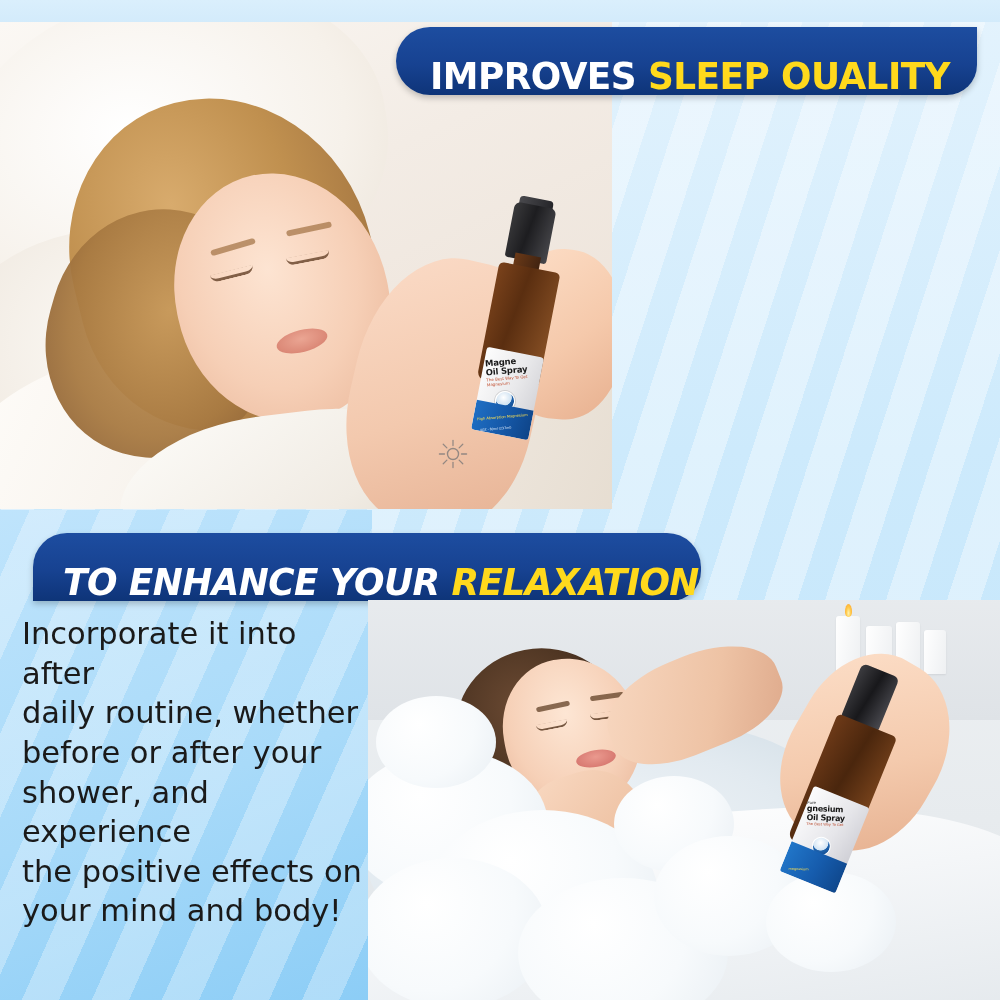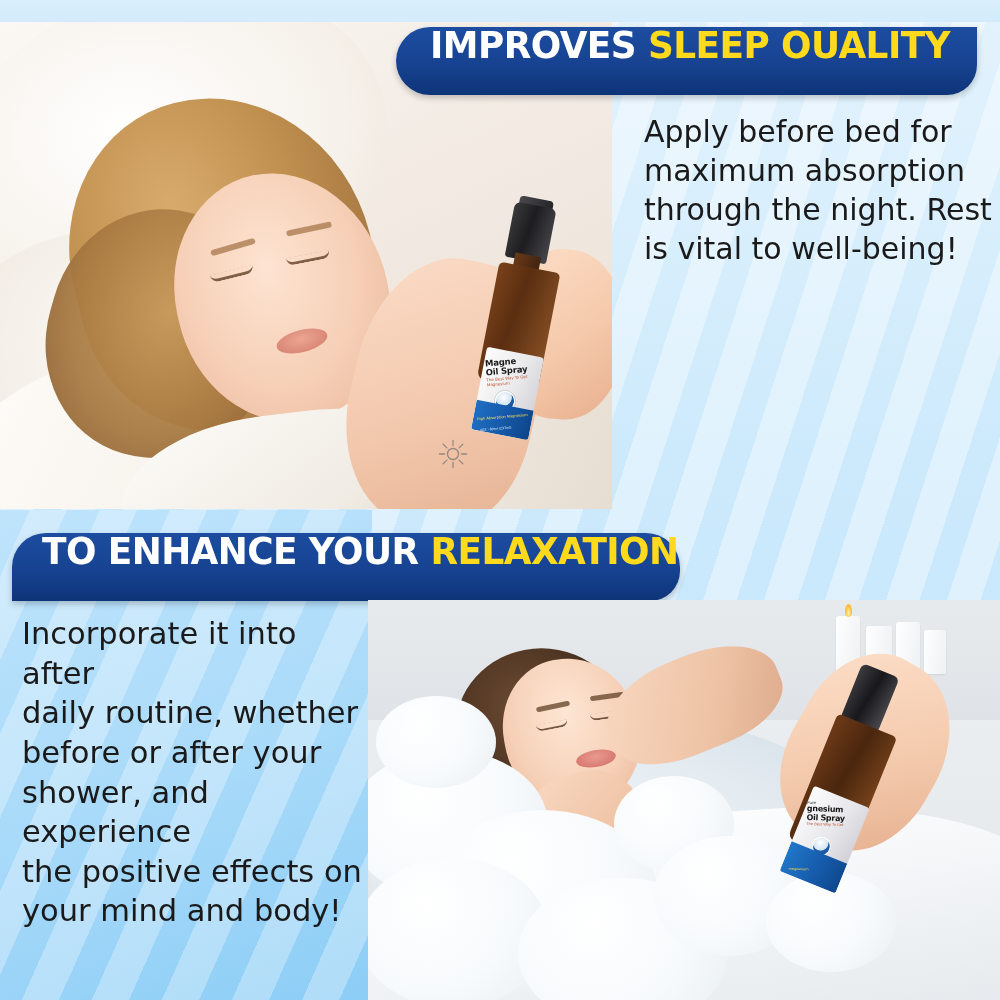--- a/index.html
+++ b/index.html
@@ -196,34 +196,35 @@
     border:1.5px solid #fff;}
   .b2-band{position:absolute;left:0;bottom:0;width:60px;height:32px;
     background:linear-gradient(100deg,#2176c9 0%,#165cad 55%,#0f478c 100%);}
   .b2-bandtxt{position:absolute;left:6px;bottom:12px;width:50px;font-size:3.4px;
     color:#ffe14f;transform:rotate(-20deg);white-space:nowrap;}
 
   
   .banner {
     position:absolute;
     background:linear-gradient(180deg,#1c4b9c 0%,#16418e 50%,#0f3madj 100%);
-    display:flex; align-items:flex-start;
+    display:flex; align-items:flex-end;
     box-shadow:0 3px 6px rgba(0,0,0,.22);
   }
   .banner-1 {
     left:396px; top:27px; width:581px; height:68px;
     border-radius:34px 0 30px 34px;
     background:linear-gradient(180deg,#1d4da0 0%,#174291 55%,#0e3478 100%);
     padding-left:34px;
   }
   .banner-2 {
-    left:12px; top:533px; width:668px; height:68px;
+    left:33px; top:533px; width:668px; height:68px;
     border-radius:34px 34px 30px 0;
     background:linear-gradient(180deg,#1d4da0 0%,#174291 55%,#0e3478 100%);
     padding-left:30px;
+    font-style:italic;
   }
   .banner-title {
     font-family:"DejaVu Sans", sans-serif;
     font-weight:700;
     font-size:37px;
     letter-spacing:-0.6px;
     color:#ffffff;
     white-space:nowrap;
     line-height:1;
     transform:scaleX(.97);
@@ -306,24 +307,20 @@
           <div class="b-band-txt2">4OZ - 80ml (237ml)</div>
         </div>
       </div>
     </div>
   </div>
 
   <div class="banner banner-1">
     <div class="banner-title"><span>IMPROVES </span><span class="hl">SLEEP OUALITY</span></div>
   </div>
 
-  <div class="body-copy copy-1">Apply before bed for
-maximum absorption
-through the night. Rest
-is vital to well-being!</div>
 
   <div class="banner banner-2">
     <div class="banner-title"><span>TO ENHANCE YOUR </span><span class="hl">RELAXATION</span></div>
   </div>
 
   <div class="body-copy copy-2">Incorporate it into after
 daily routine, whether
 before or after your
 shower, and experience
 the positive effects on

